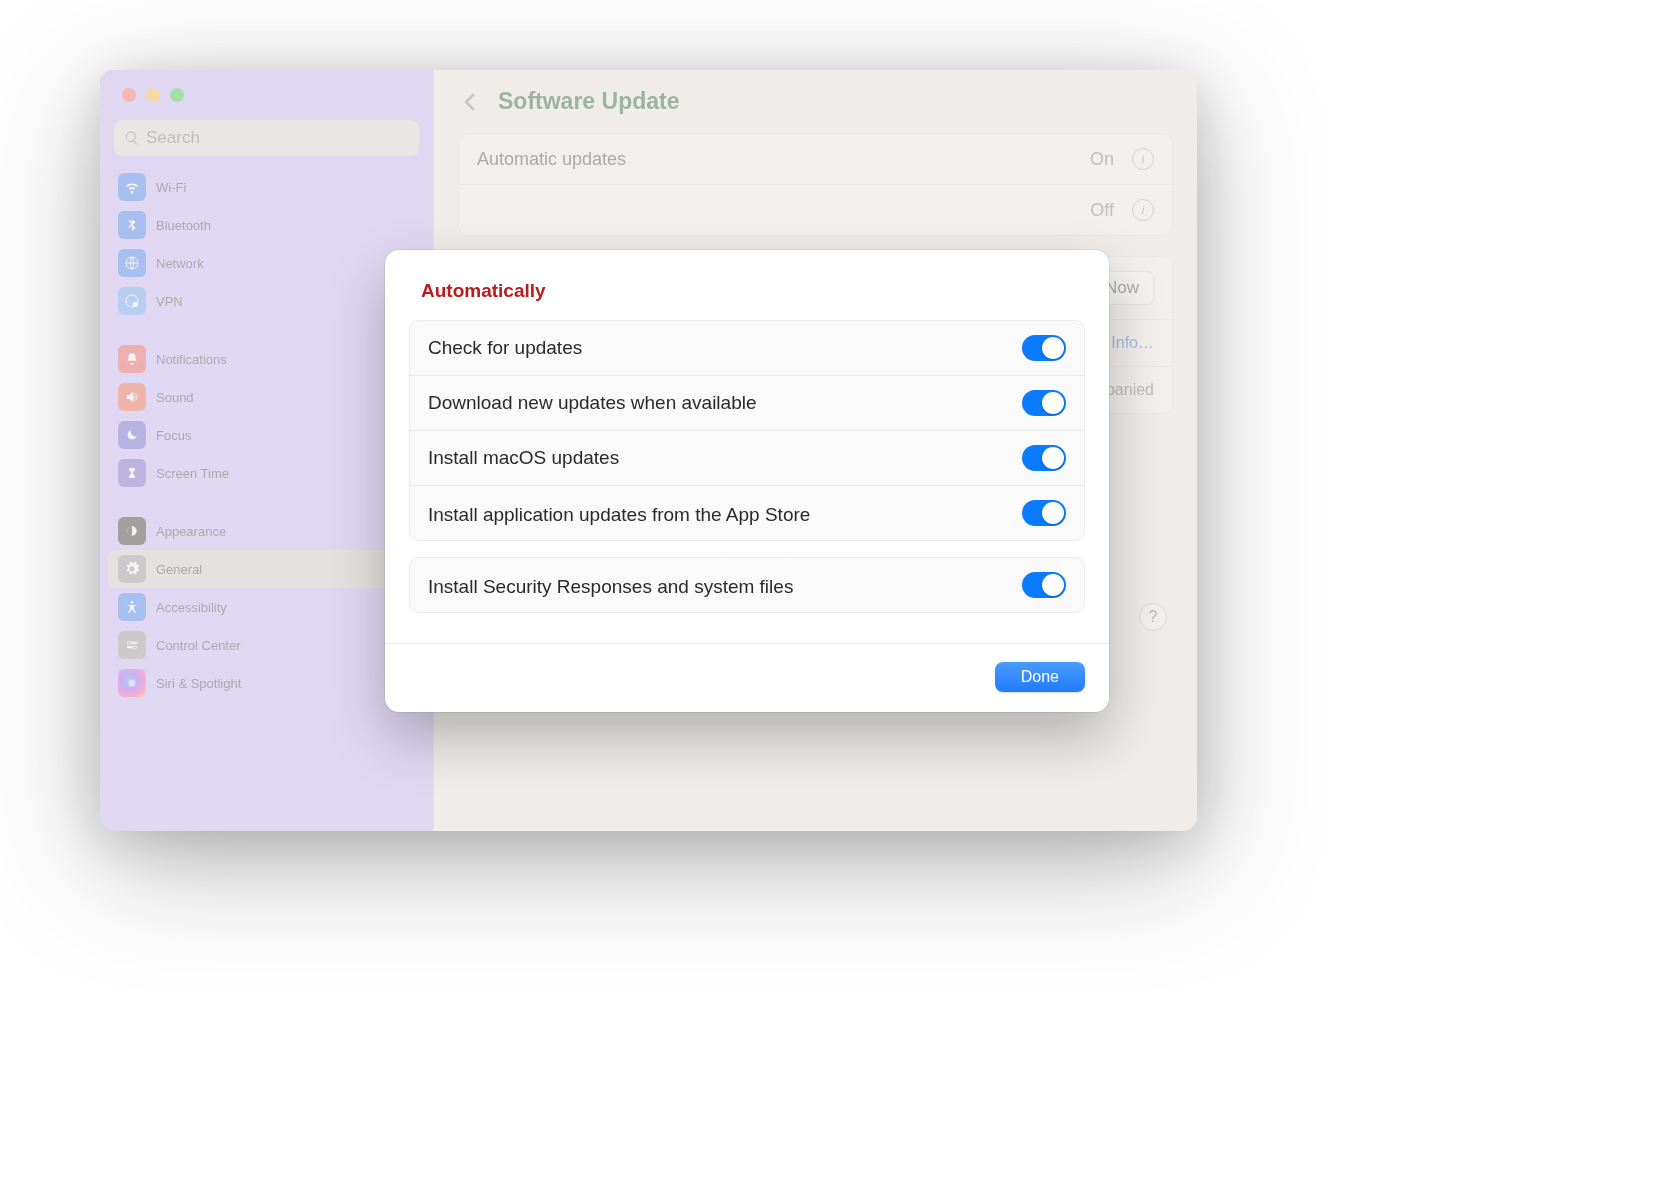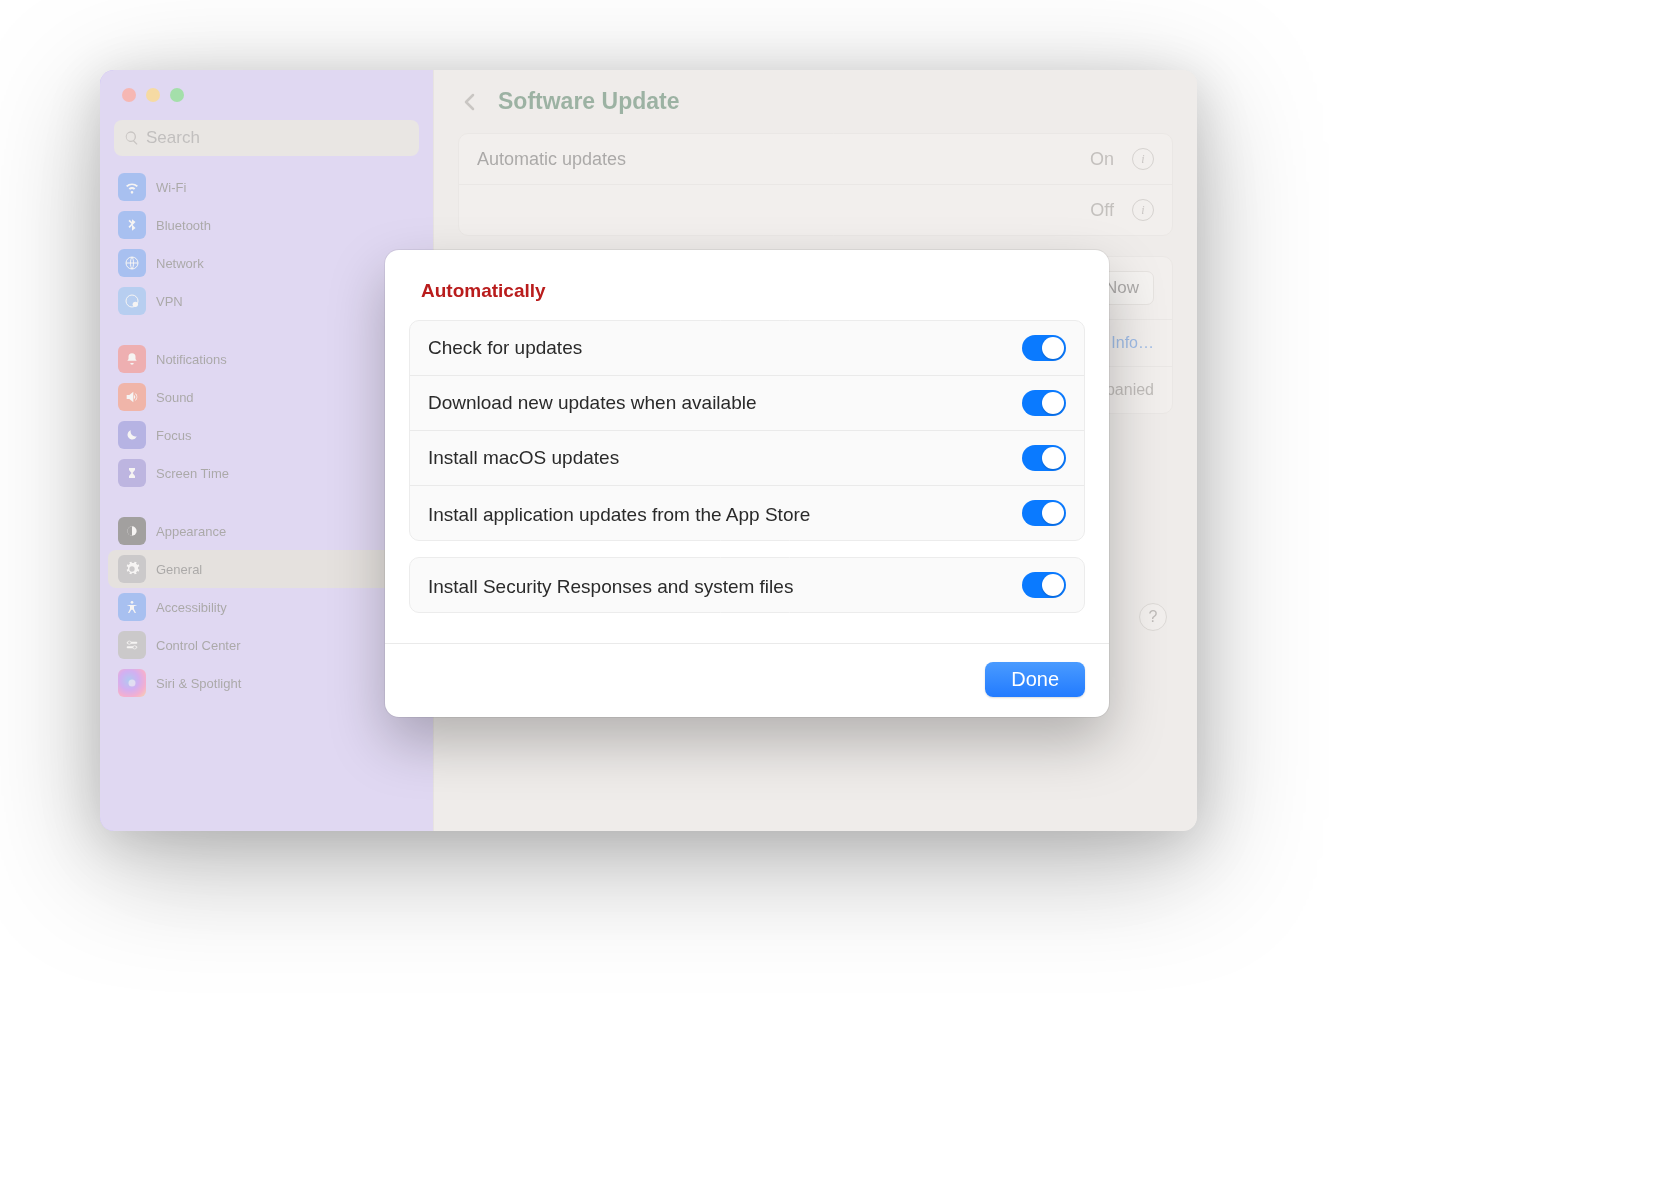--- a/index.html
+++ b/index.html
@@ -202,21 +202,21 @@
   .modal-footer {
     display: flex; justify-content: flex-end;
     border-top: 1px solid #eaeaea;
     padding-top: 18px;
     margin: 30px -24px 0 -24px;
     padding-right: 24px;
   }
   .done-btn {
     background: linear-gradient(#4a9bff, #227bff);
     color: #fff;
-    font-size: 20px;
+    font-size: 16px;
     font-weight: 500;
     border: none;
     border-radius: 8px;
     padding: 6px 26px;
     box-shadow: 0 1px 2px rgba(0,0,0,0.15);
   }
 </style>
 </head>
 <body>
 

